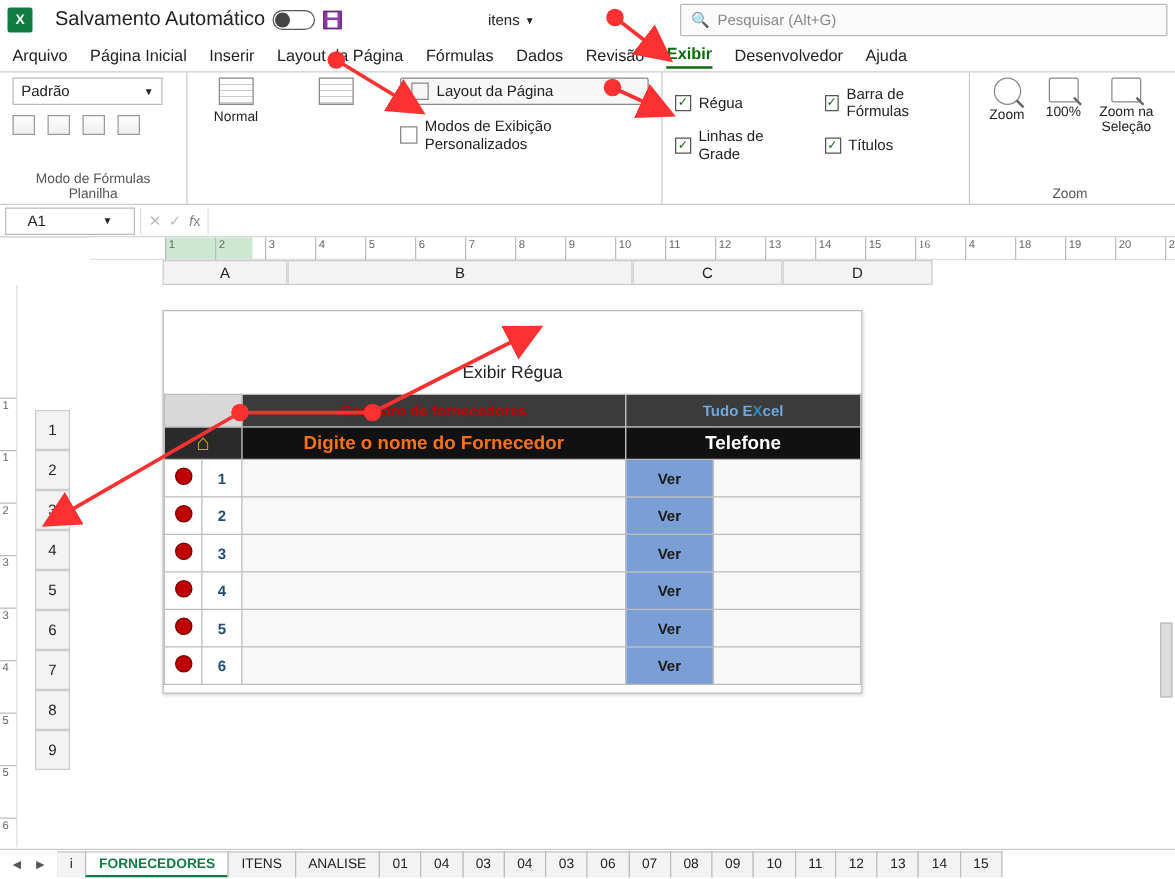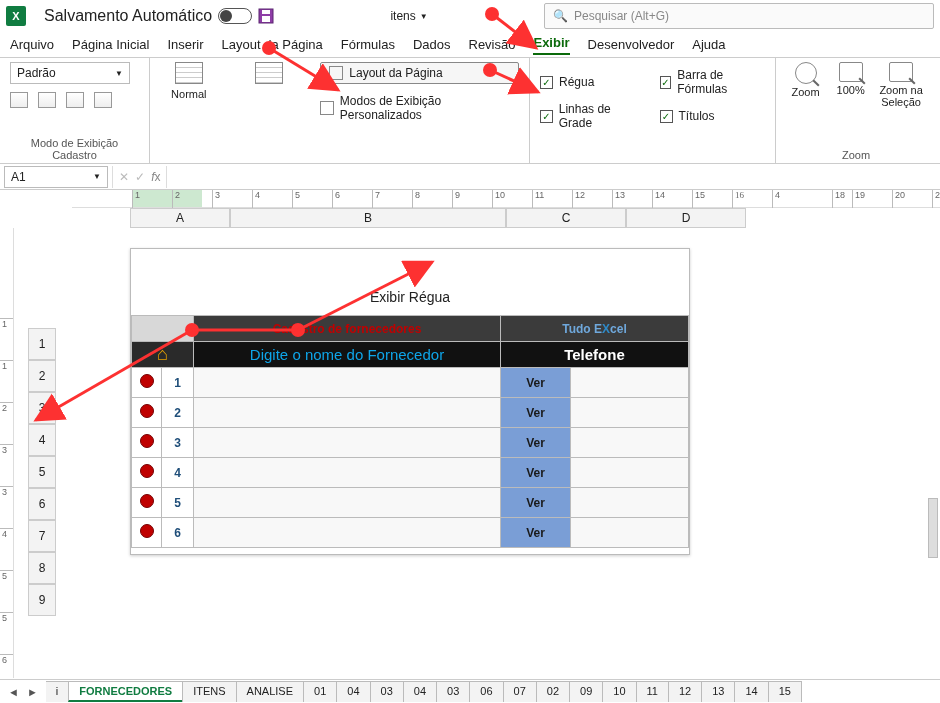--- a/index.html
+++ b/index.html
@@ -44,21 +44,21 @@
   .checkbox { width:13px; height:13px; border:1px solid #555; color:#0b6a0b; font-size:10px; line-height:11px; text-align:center; }
 
   .zoom-btn { display:flex; flex-direction:column; align-items:center; font-size:11px; gap:2px; width:44px; text-align:center; line-height:1.1;}
   .zoom-btn .icon { width:22px; height:22px; border:1px solid #888; border-radius:50%; position:relative;}
   .zoom-btn .icon::after{ content:""; position:absolute; width:8px; height:2px; background:#666; right:-4px; bottom:-1px; transform:rotate(45deg);}
   .z100 .icon { border-radius:2px; width:24px; height:20px;}
   .zsel .icon { border-radius:2px; width:24px; height:20px;}
 
   
   .fbar { display:flex; align-items:center; height:26px; border-bottom:1px solid #ccc; }
-  .namebox { width:104px; border:1px solid #bbb; height:22px; margin:0 4px; display:flex; align-items:center; justify-content:space-between; padding:0 6px; }
+  .namebox { width:104px; border:1px solid #bbb; height:22px; margin:0 4px; display:flex; align-items:center; justify-content:space-between; padding:0 17px; }
   .fxbtns { display:flex; gap:6px; align-items:center; color:#888; padding:0 6px; border-left:1px solid #ddd; border-right:1px solid #ddd; height:22px;}
   .formula-input { flex:1; height:22px; border:none; padding:0 6px; }
 
   
   .hruler { height:18px; margin-left:72px; position:relative; background:#fff; border-bottom:1px solid #ddd; font-size:9px; color:#666;}
   .hruler .tick { position:absolute; top:0; height:18px; border-left:1px solid #bbb; padding-left:2px;}
   .hruler .hi { position:absolute; left:60px; width:70px; top:0; bottom:0; background:#cde8d0;}
 
   
   .colhdr { display:flex; margin-left:64px; height:20px; }
@@ -73,21 +73,21 @@
   .rownums .rn { height:32px; border:1px solid #ccc; background:#f3f3f3; text-align:center; line-height:30px;}
 
   .page { position:absolute; left:130px; top:20px; width:560px; background:#fff; border:1px solid #bbb; box-shadow:0 1px 3px rgba(0,0,0,0.2); padding-bottom:6px;}
   .page-title-tip { text-align:center; font-size:14px; padding:40px 0 10px 0;}
   .sheet-table { width:100%; border-collapse:collapse;}
   .sheet-table td, .sheet-table th { border:1px solid #bbb; }
   .hdr-left-blank { width:62px; height:26px; background:#d8d8d8;}
   .hdr-cadastro { background:#3b3b3b; color:#c00000; font-weight:bold; text-align:center; height:26px;}
   .hdr-logo { background:#3b3b3b; color:#6fa8dc; font-weight:bold; text-align:center;}
   .hdr-home { background:#2a2a2a; text-align:center;}
-  .hdr-digite { background:#111; color:#0ea5e9; font-weight:normal; text-align:center; height:26px; font-size:15px;}
+  .hdr-digite { background:#111; color:#f97316; font-weight:bold; text-align:center; height:26px; font-size:15px;}
   .hdr-telefone { background:#111; color:#fff; font-weight:bold; text-align:center; font-size:15px;}
   .subhdr { background:#eaeaea; color:#1f4e79; text-align:center; font-size:12px; height:22px;}
   .rowcell-dot { width:30px; text-align:center;}
   .dot { width:14px; height:14px; background:#c00000; border-radius:50%; display:inline-block; border:1px solid #700;}
   .rowcell-num { width:32px; color:#1f4e79; font-weight:bold; text-align:center;}
   .rowcell-name { background:#f8f8f8;}
   .rowcell-ver { width:70px; background:#7a9ed6; color:#1a1a1a; font-weight:bold; text-align:center; height:30px;}
   .rowcell-phone { width:118px; background:#f8f8f8;}
   .home-icon{ color:#e6a100; font-size:18px;}
   .logo-x { color:#2e89c7;}
@@ -147,21 +147,21 @@
         <span>Padrão</span>
         <span style="font-size:8px">▼</span>
       </div>
       <div class="mini-icons">
         <div class="mini-icon"></div>
         <div class="mini-icon"></div>
         <div class="mini-icon"></div>
         <div class="mini-icon"></div>
       </div>
     </div>
-    <div class="group-title">Modo de Exibição Cadastro</div>
+    <div class="group-title">Modo de Fórmulas Planilha</div>
   </div>
 
   <div class="ribbon-group" style="width:380px">
     <div class="group-body">
       <div class="big-btn">
         <div class="icon"></div>
         <span>Normal</span>
       </div>
       <div class="big-btn" style="width:86px">
         <div class="icon"></div>
@@ -244,21 +244,21 @@
     <div class="tick" style="left: 340px;">8</div>
     <div class="tick" style="left: 380px;">9</div>
     <div class="tick" style="left: 420px;">10</div>
     <div class="tick" style="left: 460px;">11</div>
     <div class="tick" style="left: 500px;">12</div>
     <div class="tick" style="left: 540px;">13</div>
     <div class="tick" style="left: 580px;">14</div>
     <div class="tick" style="left: 620px;">15</div>
     <div class="tick" style="left: 660px; font-family: Liberation Serif, serif;">16</div>
     <div class="tick" style="left: 700px;">4</div>
-    <div class="tick" style="left: 740px; margin-left: 20px;">18</div>
+    <div class="tick" style="left: 740px;">18</div>
     <div class="tick" style="left: 780px;">19</div>
     <div class="tick" style="left: 820px;">20</div>
     <div class="tick" style="left: 860px;">21</div>
   </div>
 
 <div class="colhdr">
   <div style="width:66px"></div>
   <div class="ch chA">A</div>
   <div class="ch chB">B</div>
   <div class="ch chC">C</div>
@@ -367,21 +367,21 @@
       <div class="stab active">FORNECEDORES</div>
       <div class="stab">ITENS</div>
       <div class="stab">ANALISE</div>
       <div class="stab">01</div>
       <div class="stab">04</div>
       <div class="stab">03</div>
       <div class="stab">04</div>
       <div class="stab">03</div>
       <div class="stab">06</div>
       <div class="stab">07</div>
-      <div class="stab">02</div>
+      <div class="stab">08</div>
       <div class="stab">09</div>
       <div class="stab">10</div>
       <div class="stab">11</div>
       <div class="stab">12</div>
       <div class="stab">13</div>
       <div class="stab">14</div>
       <div class="stab">15</div>
     </div>
 </div>
 

